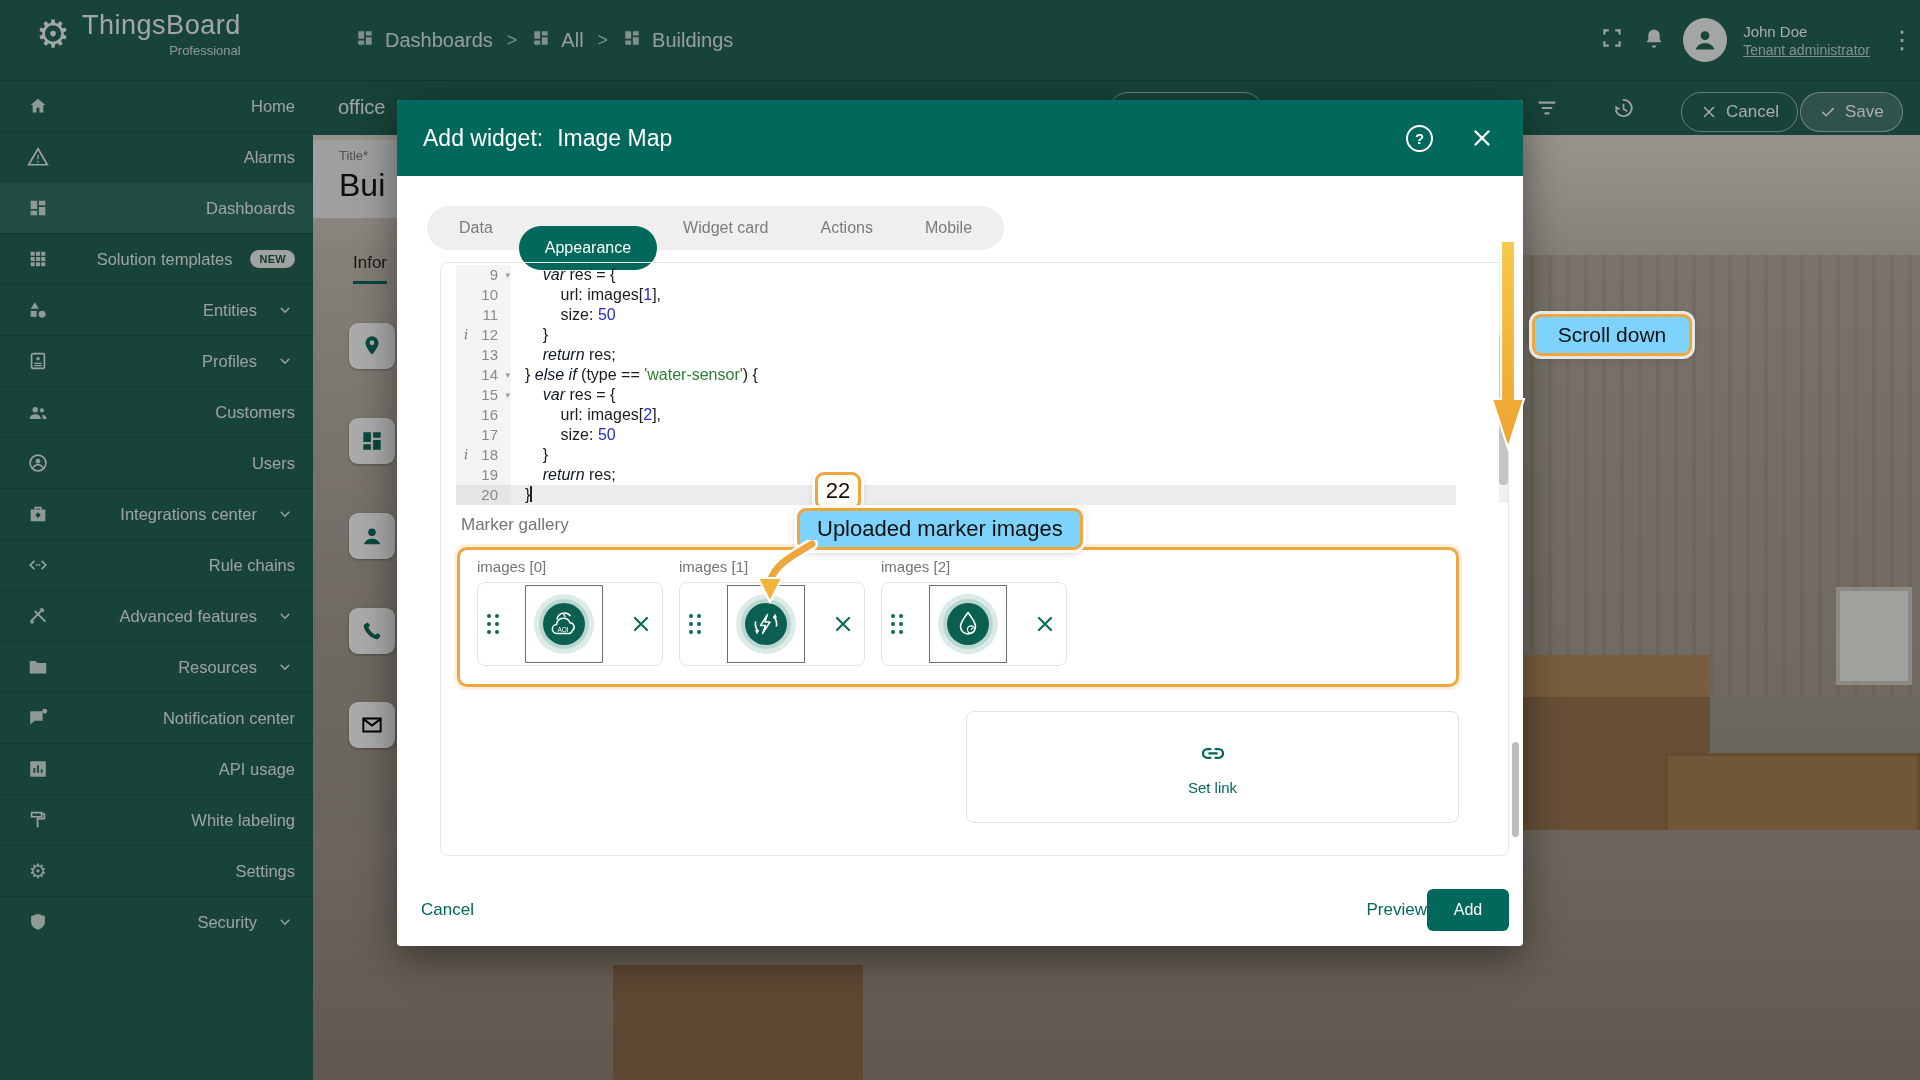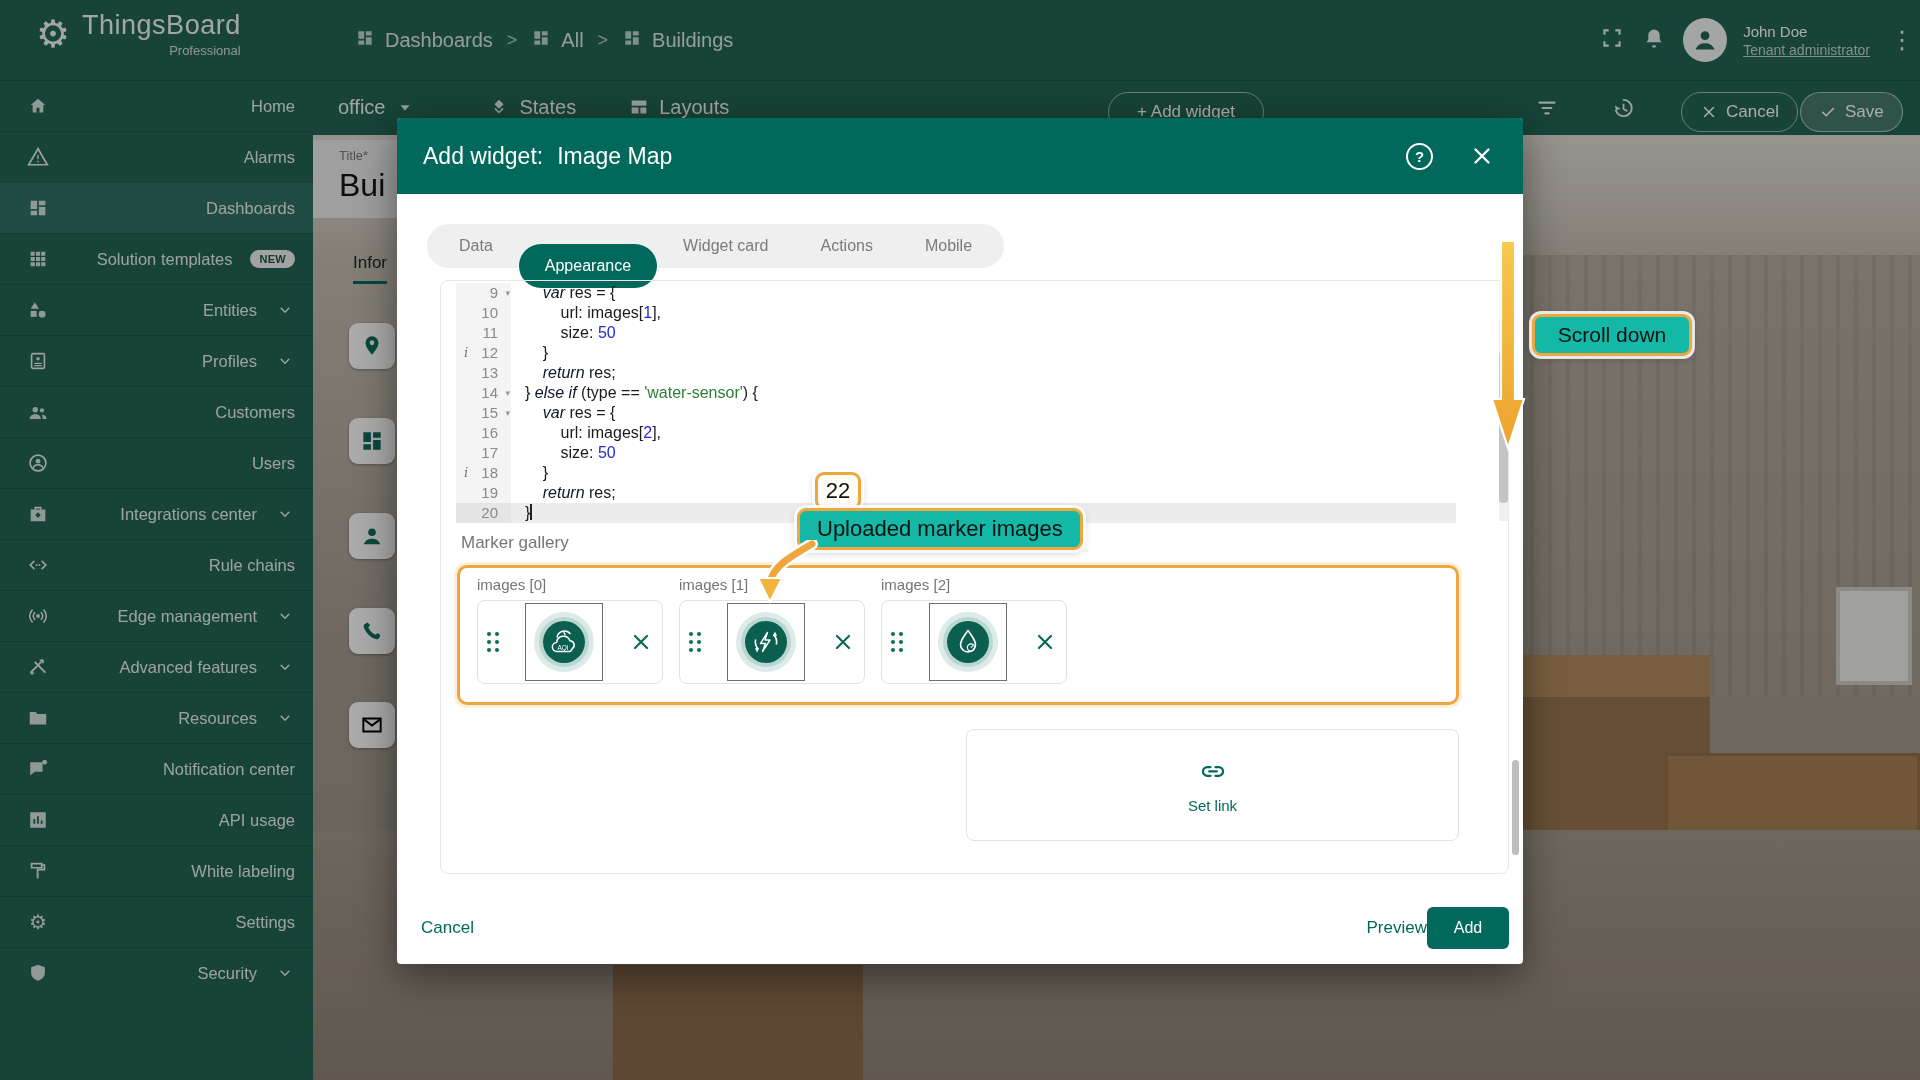--- a/index.html
+++ b/index.html
@@ -20,21 +20,21 @@
   .uname{font-size:15px;line-height:20px;}
   .urole{font-size:14px;color:#c3d8d1;text-decoration:underline;}
   .kebab{font-size:24px;color:#e8f1ee;padding:0 4px;}
   .logo{position:absolute;left:36px;top:10px;color:#fff;display:flex;gap:12px;align-items:center;}
   .logo-gear{font-size:38px;line-height:40px;color:#f2f7f5;}
   .logo-text{display:flex;flex-direction:column;align-items:flex-end;}
   .logo-title{font-size:27px;letter-spacing:.5px;color:#f2f7f5;}
   .logo-sub{font-size:13px;color:#cfe0da;margin-top:2px;}
 
   .toolrow{position:absolute;left:313px;top:80px;right:0;height:55px;display:flex;align-items:center;color:#eef5f2;}
-  .toolitem{display:flex;align-items:flex-start;gap:9px;font-size:20px;}
+  .toolitem{display:flex;align-items:flex-end;gap:9px;font-size:20px;}
   .toolitem svg{width:22px;height:22px;fill:#dcebe5;}
   .addw-btn{position:absolute;left:795px;top:12px;width:156px;height:40px;border:1px solid rgba(255,255,255,.55);border-radius:20px;display:flex;align-items:center;justify-content:center;font-size:17px;color:#fff;}
   .icbtn{width:26px;height:26px;fill:#e4efeb;}
   .pillbtn{height:40px;border:1px solid rgba(255,255,255,.55);border-radius:20px;display:flex;align-items:center;gap:8px;padding:0 18px;font-size:17px;color:#fff;}
   .pillbtn svg{width:18px;height:18px;stroke:#fff;}
   .pill-save{background:rgba(255,255,255,.16);}
 
   .photo{position:absolute;left:313px;top:135px;width:1607px;height:945px;background:linear-gradient(180deg,#cfc8bc 0%,#b5aea2 30%,#a29a8e 55%,#958c80 100%);overflow:hidden;}
   .ph{position:absolute;}
   .ph-ceiling{left:0;top:0;right:0;height:120px;background:linear-gradient(180deg,#e0dbd2,rgba(224,219,210,0));}
@@ -65,21 +65,21 @@
   .sb-item .ic .tglyph{font-size:20px;color:#d5e5df;line-height:22px;}
   .sb-label{flex:1;}
   .sb-badge{background:#eef3f2;color:#1c4f43;font-size:11px;font-weight:bold;border-radius:10px;padding:3px 9px;letter-spacing:.3px;}
   .sb-chev{width:20px;height:20px;}
   .sb-chev svg{width:20px;height:20px;stroke:#cfe0da;fill:none;}
 
   
   .overlay{position:absolute;left:0;top:0;width:1920px;height:1080px;background:rgba(8,10,10,.34);}
 
   
-  .modal{position:absolute;left:397px;top:118px;width:1126px;height:846px;background:#fff;border-radius:4px;box-shadow:0 12px 40px rgba(0,0,0,.45);}
+  .modal{position:absolute;left:397px;top:100px;width:1126px;height:846px;background:#fff;border-radius:4px;box-shadow:0 12px 40px rgba(0,0,0,.45);}
   .mhead{position:absolute;left:0;top:0;right:0;height:76px;background:#00695c;border-radius:4px 4px 0 0;display:flex;align-items:center;color:#fff;padding:0 26px;}
   .mtitle{font-size:23px;}
   .mtitle .wname{margin-left:14px;}
   .mhelp{position:absolute;right:90px;top:25px;width:27px;height:27px;border:2px solid #fff;border-radius:50%;text-align:center;line-height:24px;font-size:15px;font-weight:bold;color:#fff;}
   .mclose{position:absolute;right:28px;top:25px;width:26px;height:26px;}
   .mclose svg{width:26px;height:26px;stroke:#fff;}
 
   .tabsbar{position:absolute;left:30px;top:106px;height:44px;background:#efefef;border-radius:22px;display:flex;align-items:center;padding:0 6px;}
   .tab{height:44px;display:flex;align-items:center;padding:0 26px;font-size:16px;color:#7b7b7b;border-radius:22px;cursor:pointer;}
   .tab.selected{background:#00695c;color:#fff;margin-top:40px;}
@@ -116,21 +116,21 @@
   .browse-box{position:absolute;top:448px;height:112px;width:493px;border:1px solid #e2e2e2;border-radius:8px;display:flex;flex-direction:column;align-items:center;justify-content:center;gap:10px;color:#00695c;cursor:pointer;}
   .browse-box svg{width:30px;height:30px;}
   .browse-box .bb-label{font-size:15px;font-weight:500;}
 
   .mfooter{position:absolute;left:24px;right:14px;bottom:14px;height:44px;display:flex;align-items:center;}
   .link-btn{font-size:17px;color:#00695c;font-weight:500;cursor:pointer;}
   .mfooter .spacer{flex:1;}
   .add-btn{width:82px;height:42px;background:#00695c;color:#fff;border:none;border-radius:6px;font-size:16px;cursor:pointer;}
 
   
-  .ann-box{position:absolute;background:#14b8a6;border:3px solid #eda73e;border-radius:9px;color:#111;display:flex;align-items:center;justify-content:center;box-shadow:0 0 0 3px rgba(255,255,255,.85),0 2px 8px rgba(0,0,0,.25);}
+  .ann-box{position:absolute;background:#7dd3fc;border:3px solid #eda73e;border-radius:9px;color:#111;display:flex;align-items:center;justify-content:center;box-shadow:0 0 0 3px rgba(255,255,255,.85),0 2px 8px rgba(0,0,0,.25);}
   .ann-step{left:815px;top:472px;width:46px;height:38px;font-size:22px;background:#fffdf6;}
   .ann-tip{left:797px;top:508px;height:42px;padding:0 17px;font-size:22px;}
   .ann-scroll{left:1532px;top:314px;width:160px;height:42px;font-size:21px;}
   .ann-svg{position:absolute;}
 </style>
 </head>
 <body>
 
 <div class="stage">
 
@@ -375,32 +375,20 @@
       </div>
       <div class="sb-item">
         <span class="ic">
           <svg viewBox="0 0 24 24">
             <path d="M7.5 8L3.5 12l4 4M16.5 8l4 4-4 4" fill="none" stroke="currentColor" stroke-width="1.8" stroke-linecap="round"></path>
             <circle cx="10.5" cy="12" r="1.1"></circle>
             <circle cx="13.5" cy="12" r="1.1"></circle>
           </svg>
         </span>
         <span class="sb-label">Rule chains</span>
-      </div>
-      <div class="sb-item">
-        <span class="ic">
-          <svg viewBox="0 0 24 24">
-            <circle cx="12" cy="12" r="2.2"></circle>
-            <path d="M8.4 15.6a5 5 0 010-7.2M15.6 8.4a5 5 0 010 7.2M5.6 18.4a9 9 0 010-12.8M18.4 5.6a9 9 0 010 12.8" fill="none" stroke="currentColor" stroke-width="1.7" stroke-linecap="round"></path>
-          </svg>
-        </span>
-        <span class="sb-label">Edge management</span>
-        <span class="sb-chev"><svg viewBox="0 0 24 24">
-            <path d="M7.4 10l4.6 4.6L16.6 10" fill="none" stroke="currentColor" stroke-width="1.8" stroke-linecap="round"></path>
-          </svg></span>
       </div>
       <div class="sb-item">
         <span class="ic">
           <svg viewBox="0 0 24 24">
             <path d="M4.5 17.5L15 7M9 7l10.5 10.5" stroke="currentColor" stroke-width="2" stroke-linecap="round" fill="none"></path>
             <path d="M13.5 4.5l3-1.5 2.5 2.5-1.5 3z"></path>
             <circle cx="5.5" cy="18.5" r="2"></circle>
           </svg>
         </span>
         <span class="sb-label">Advanced features</span>

